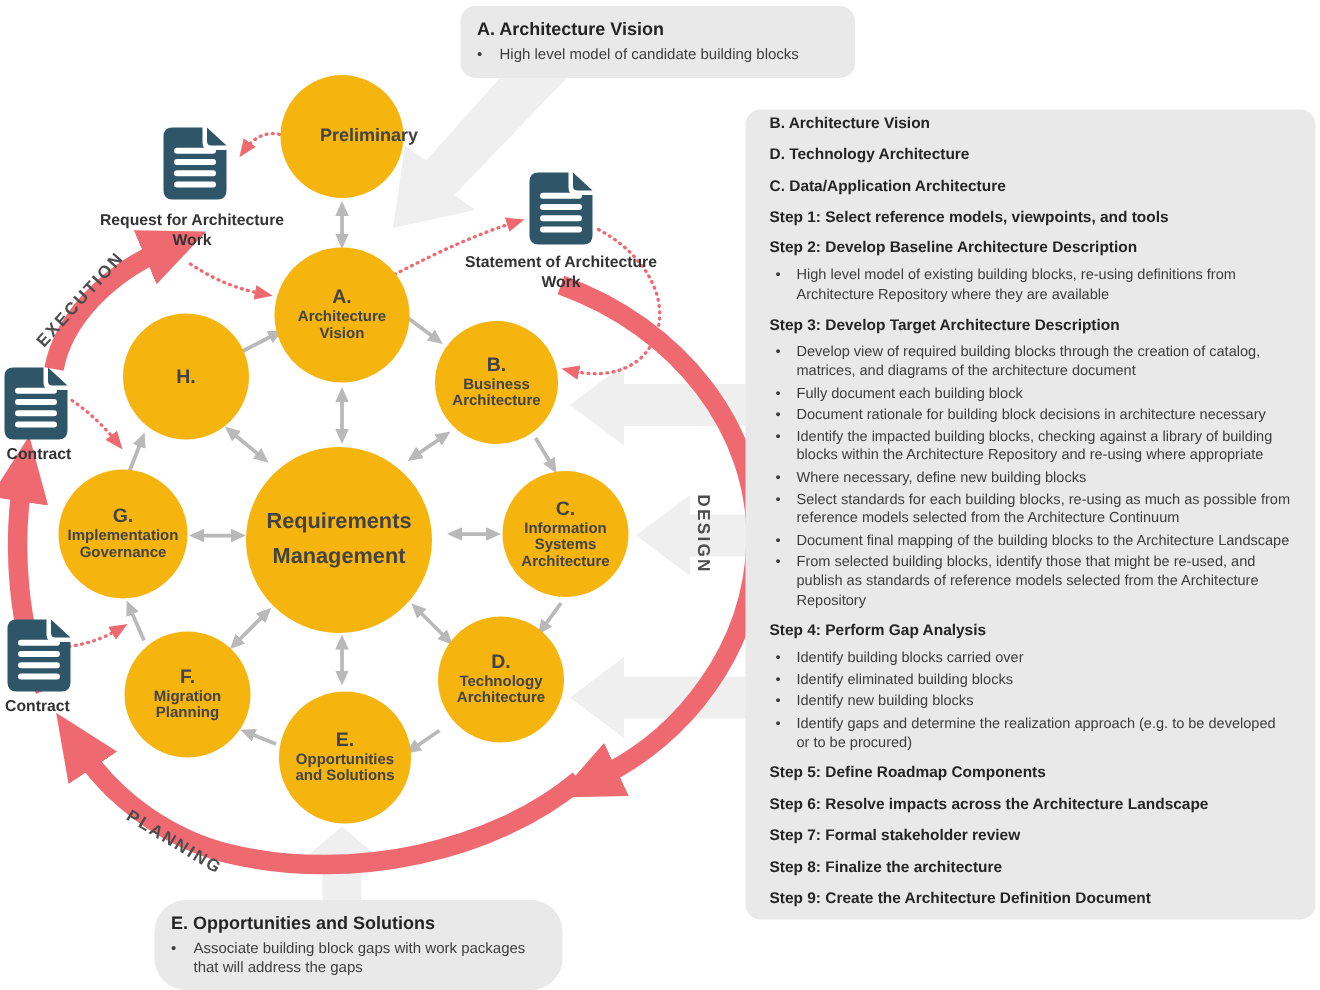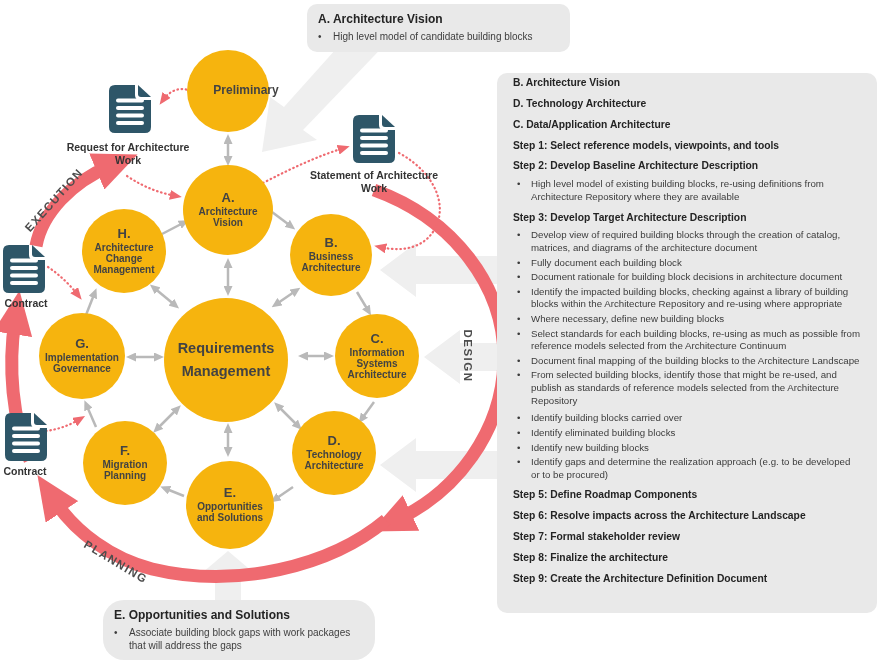--- a/index.html
+++ b/index.html
@@ -132,21 +132,20 @@
       <div class="circle" style="left: 83px; top: 421px; width: 84px; height: 84px;">
         <span class="circle-letter">F.</span>
         <span class="circle-name">Migration Planning</span>
       </div>
       <div class="circle" style="left: 39px; top: 313px; width: 86px; height: 86px;">
         <span class="circle-letter">G.</span>
         <span class="circle-name">Implementation Governance</span>
       </div>
       <div class="circle" style="left: 82px; top: 209px; width: 84px; height: 84px;">
         <span class="circle-letter">H.</span>
-        <span class="circle-name">Architecture Change Management</span>
       </div>
       <div class="circle circle--center" style="left: 164px; top: 298px; width: 124px; height: 124px;">
         <span class="circle-name">Requirements Management</span>
       </div>
     </div>
   <div id="docs" class="layer">
       <svg viewBox="0 0 44 50" width="44" height="50" class="doc-icon" style="left: 108px; top: 84px;">
         <path class="doc-body" d="M7 1 H27 V11 Q27 16 32 16 H43 V43 Q43 49 37 49 H7 Q1 49 1 43 V7 Q1 1 7 1 Z"></path>
         <path class="doc-fold" d="M30 1 L43 13 H33 Q30 13 30 10 Z"></path>
         <rect class="doc-line" x="8" y="14.5" width="28" height="4" rx="2"></rect>
@@ -226,21 +225,21 @@
         <div class="bul">
           <span class="dot">•</span>
           <span class="txt">Develop view of required building blocks through the creation of catalog, matrices, and diagrams of the architecture document</span>
         </div>
         <div class="bul">
           <span class="dot">•</span>
           <span class="txt">Fully document each building block</span>
         </div>
         <div class="bul">
           <span class="dot">•</span>
-          <span class="txt">Document rationale for building block decisions in architecture document</span>
+          <span class="txt">Document rationale for building block decisions in architecture necessary</span>
         </div>
         <div class="bul">
           <span class="dot">•</span>
           <span class="txt">Identify the impacted building blocks, checking against a library of building blocks within the Architecture Repository and re-using where appropriate</span>
         </div>
         <div class="bul">
           <span class="dot">•</span>
           <span class="txt">Where necessary, define new building blocks</span>
         </div>
         <div class="bul">
@@ -249,20 +248,21 @@
         </div>
         <div class="bul">
           <span class="dot">•</span>
           <span class="txt">Document final mapping of the building blocks to the Architecture Landscape</span>
         </div>
         <div class="bul">
           <span class="dot">•</span>
           <span class="txt">From selected building blocks, identify those that might be re-used, and publish as standards of reference models selected from the Architecture Repository</span>
         </div>
       </div>
+      <div class="p-heading">Step 4: Perform Gap Analysis</div>
       <div class="p-bullets">
         <div class="bul">
           <span class="dot">•</span>
           <span class="txt">Identify building blocks carried over</span>
         </div>
         <div class="bul">
           <span class="dot">•</span>
           <span class="txt">Identify eliminated building blocks</span>
         </div>
         <div class="bul">

